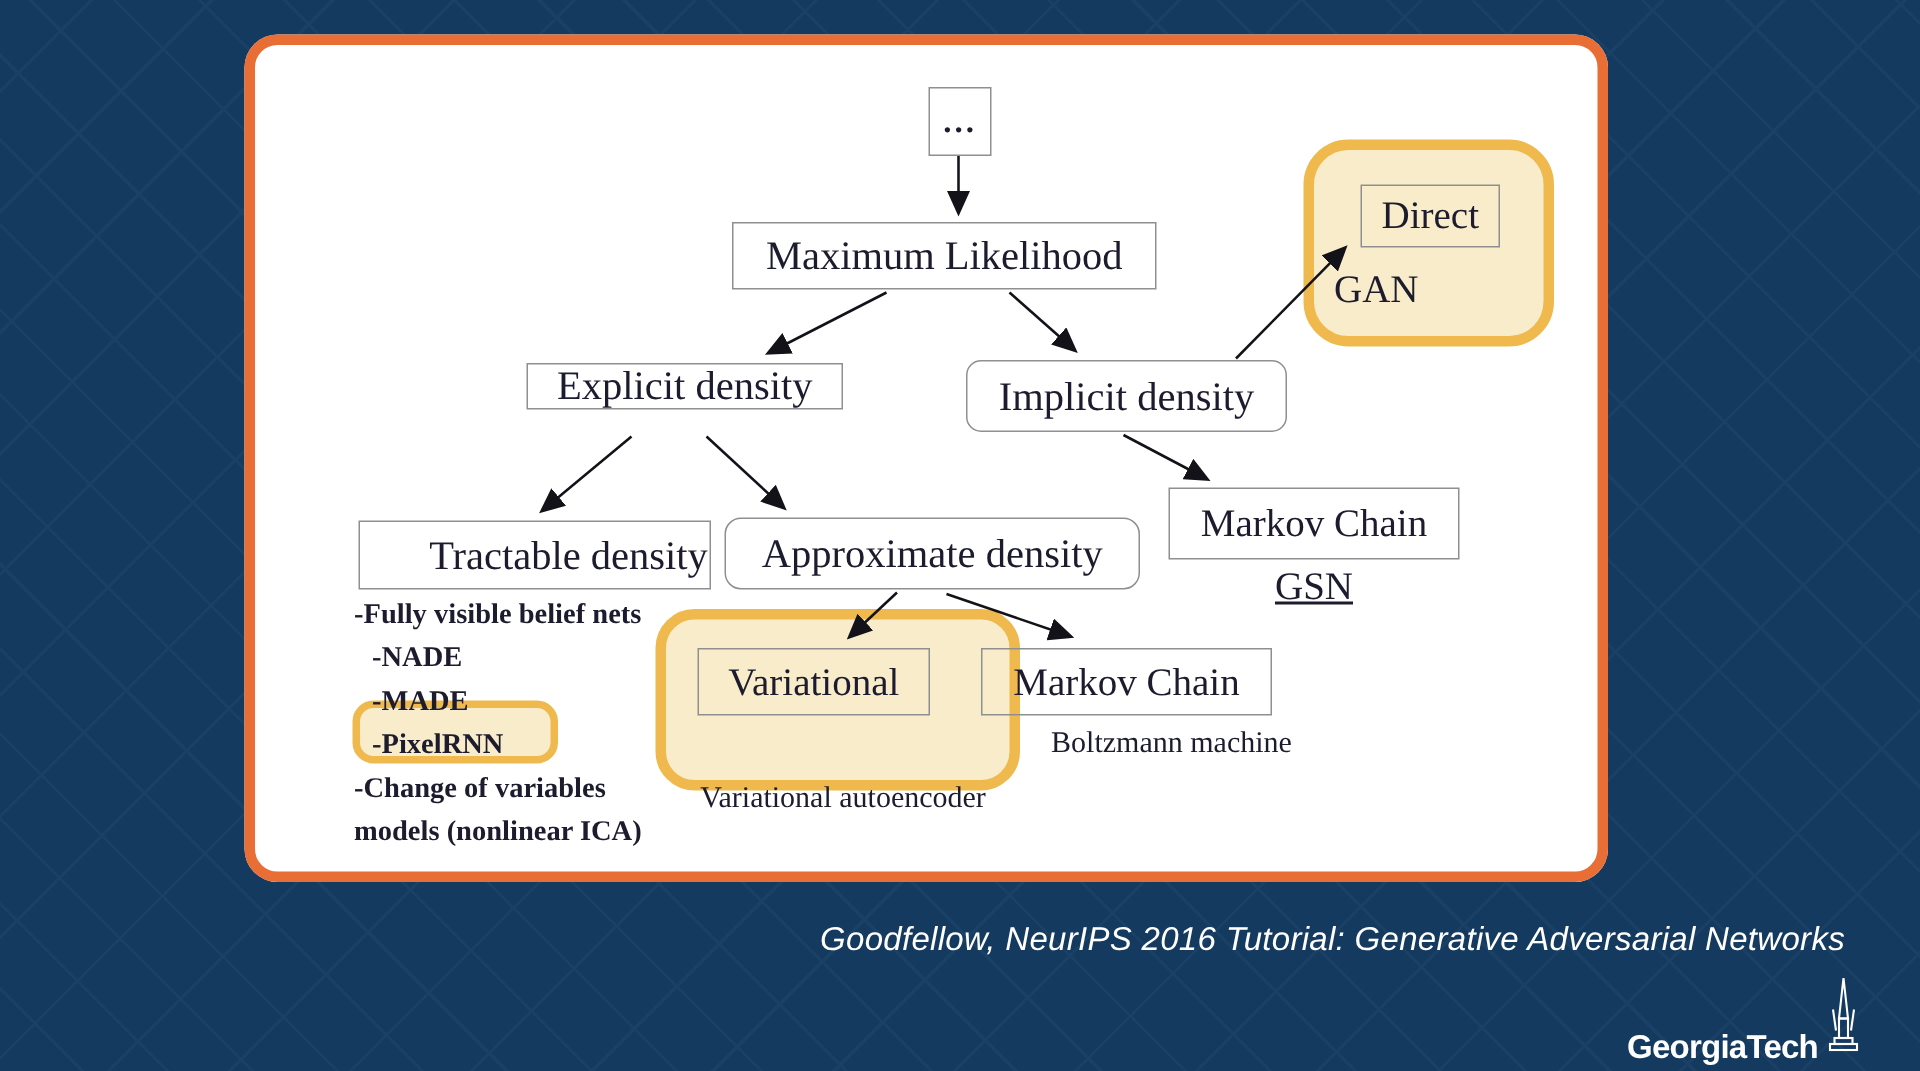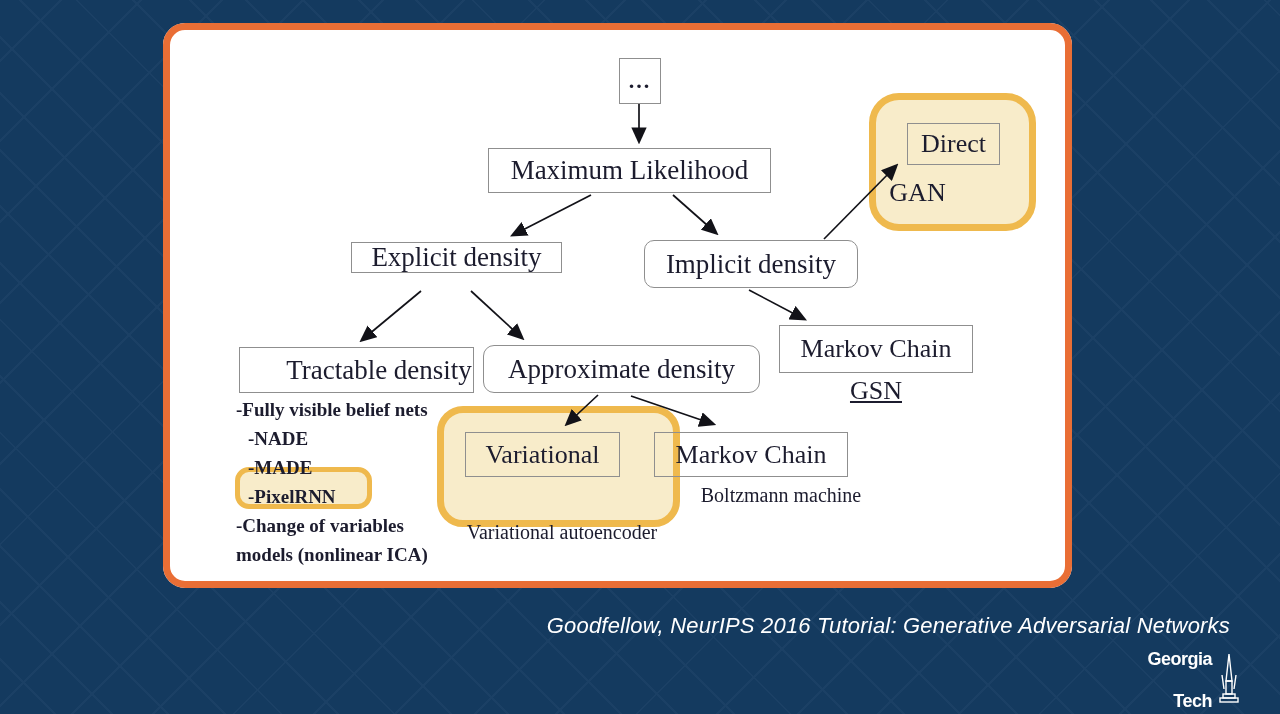--- a/index.html
+++ b/index.html
@@ -63,22 +63,22 @@
     color:var(--diagram-text);line-height:29px;white-space:nowrap;}
   .tractable-list .indent{padding-left:12px;}
 
   .caption{position:absolute;right:50px;top:601px;color:var(--white);
     font-style:italic;font-size:22px;letter-spacing:.2px;margin-top:12px;}
 
   .slide-title{position:absolute;left:55px;top:650px;color:var(--white);
     font-size:42px;font-weight:bold;letter-spacing:-.5px;}
 
   .logo{position:absolute;right:38px;top:651px;display:flex;align-items:flex-end;gap:4px;color:var(--white);}
-  .logo .words{display:flex;flex-direction:column;align-items:flex-end;line-height:.92;
-    font-size:18px;font-weight:bold;letter-spacing:-.5px;gap:25px;}
+  .logo .words{display:flex;align-items:flex-end;line-height:.92;
+    font-size:22px;font-weight:bold;letter-spacing:-.5px;}
 </style>
 </head>
 <body>
 
 <div class="slide">
   <div class="texture"></div>
 
   <div class="panel">
 
     <div class="hl hl-direct"></div>

